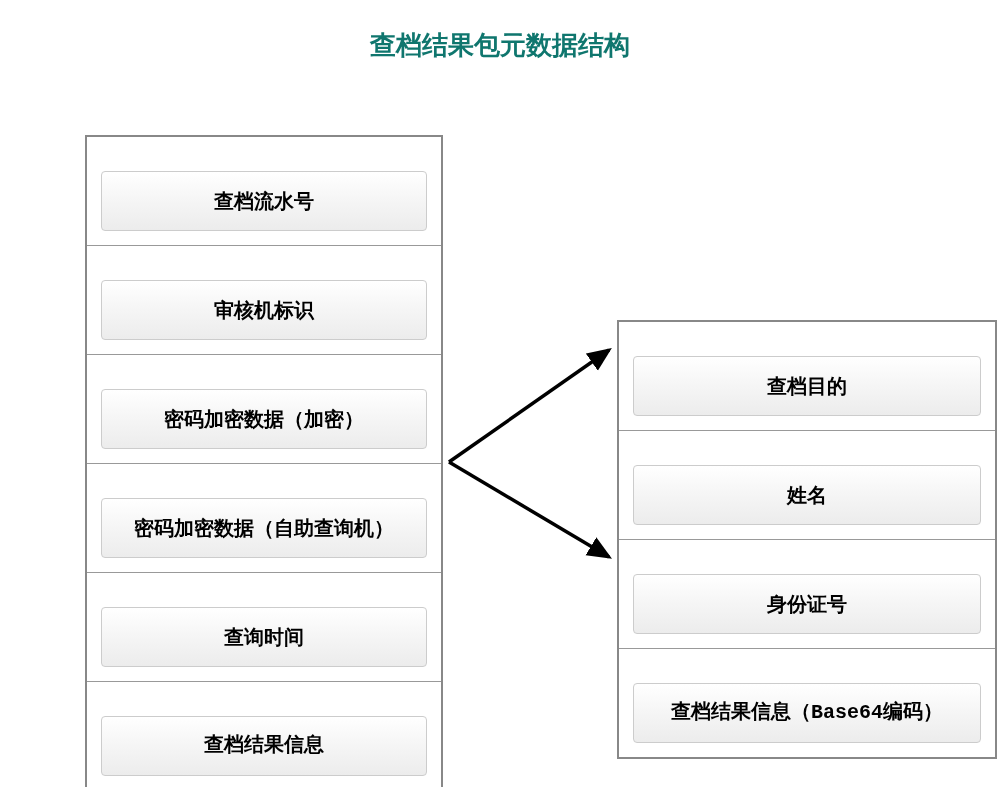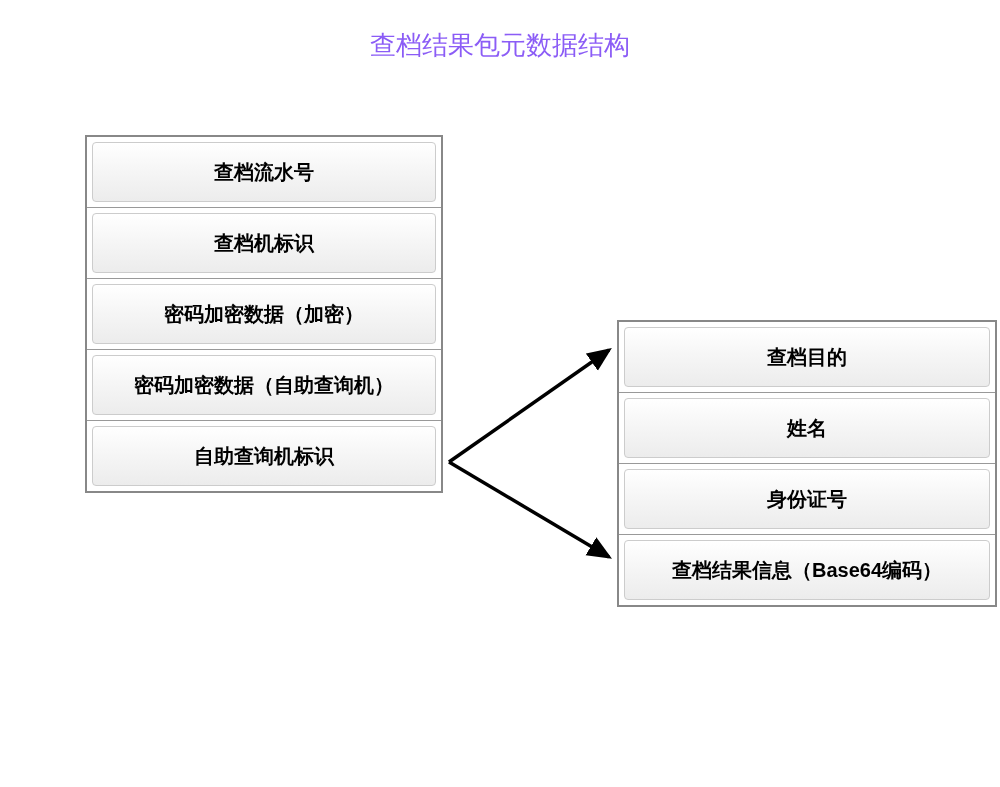--- a/index.html
+++ b/index.html
@@ -10,22 +10,22 @@
     body {
       width: 1000px;
       height: 787px;
       background: #ffffff;
       font-family: "Microsoft YaHei", "SimHei", Arial, sans-serif;
       position: relative;
     }
     .title {
       text-align: center;
       font-size: 26px;
-      font-weight: normal;
-      color: #8b5cf6;
+      font-weight: bold;
+      color: #0f766e;
       padding-top: 28px;
     }
     .container {
       position: absolute;
       width: 100%;
       height: 100%;
       top: 0;
       left: 0;
     }
     .box-group {
@@ -38,24 +38,26 @@
       top: 135px;
       width: 358px;
     }
     .box-group.right {
       left: 617px;
       top: 320px;
       width: 380px;
     }
     .box-row {
       border-bottom: 1px solid #999;
-      padding: 5px;
+      padding: 14px;
+      margin-top: 20px;
     }
     .box-row:last-child {
       border-bottom: none;
+      font-family: Liberation Mono, monospace;
     }
     .box-cell {
       background: linear-gradient(to bottom, #ffffff 0%, #f6f6f6 45%, #ececec 100%);
       border: 1px solid #ccc;
       border-radius: 4px;
       text-align: center;
       font-size: 20px;
       font-weight: bold;
       color: #000;
       padding: 16px 6px;
@@ -74,30 +76,33 @@
 
 <div class="title">查档结果包元数据结构</div>
 
 <div class="container">
 
   <div class="box-group left">
     <div class="box-row">
       <div class="box-cell">查档流水号</div>
     </div>
     <div class="box-row">
-      <div class="box-cell">查档机标识</div>
+      <div class="box-cell">审核机标识</div>
     </div>
     <div class="box-row">
       <div class="box-cell">密码加密数据（加密）</div>
     </div>
     <div class="box-row">
       <div class="box-cell">密码加密数据（自助查询机）</div>
     </div>
     <div class="box-row">
-      <div class="box-cell">自助查询机标识</div>
+      <div class="box-cell">查询时间</div>
+    </div>
+    <div class="box-row">
+      <div class="box-cell">查档结果信息</div>
     </div>
   </div>
 
   <div class="box-group right">
     <div class="box-row">
       <div class="box-cell">查档目的</div>
     </div>
     <div class="box-row">
       <div class="box-cell">姓名</div>
     </div>

